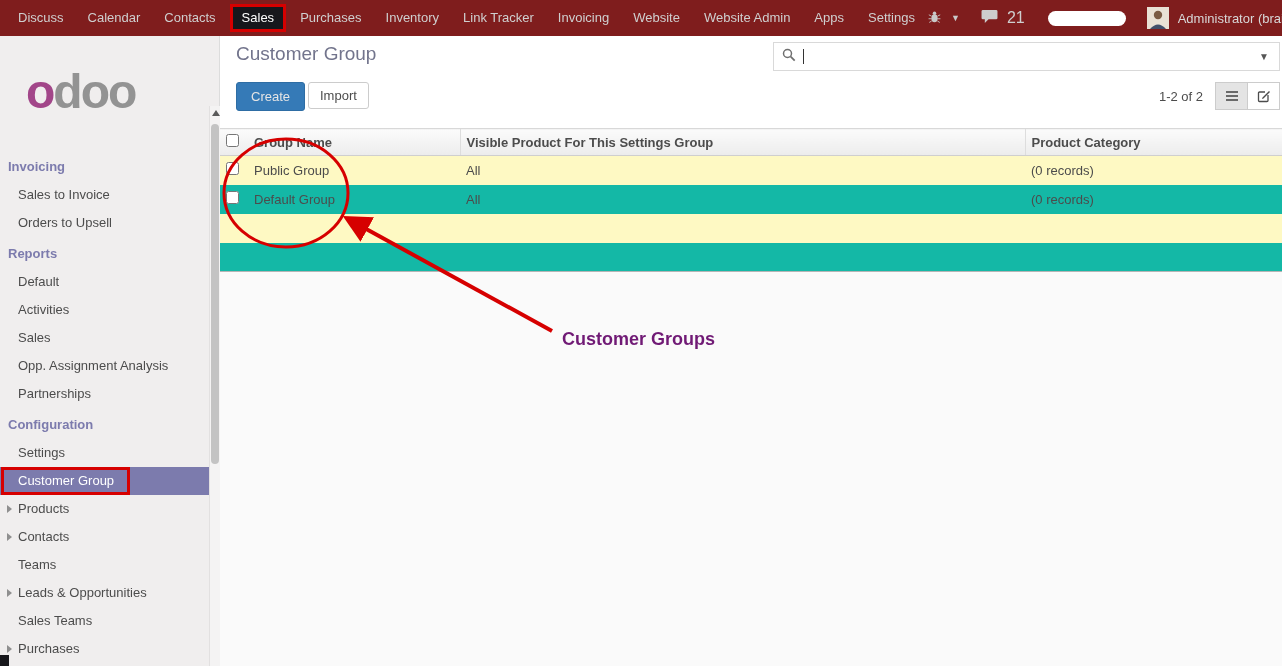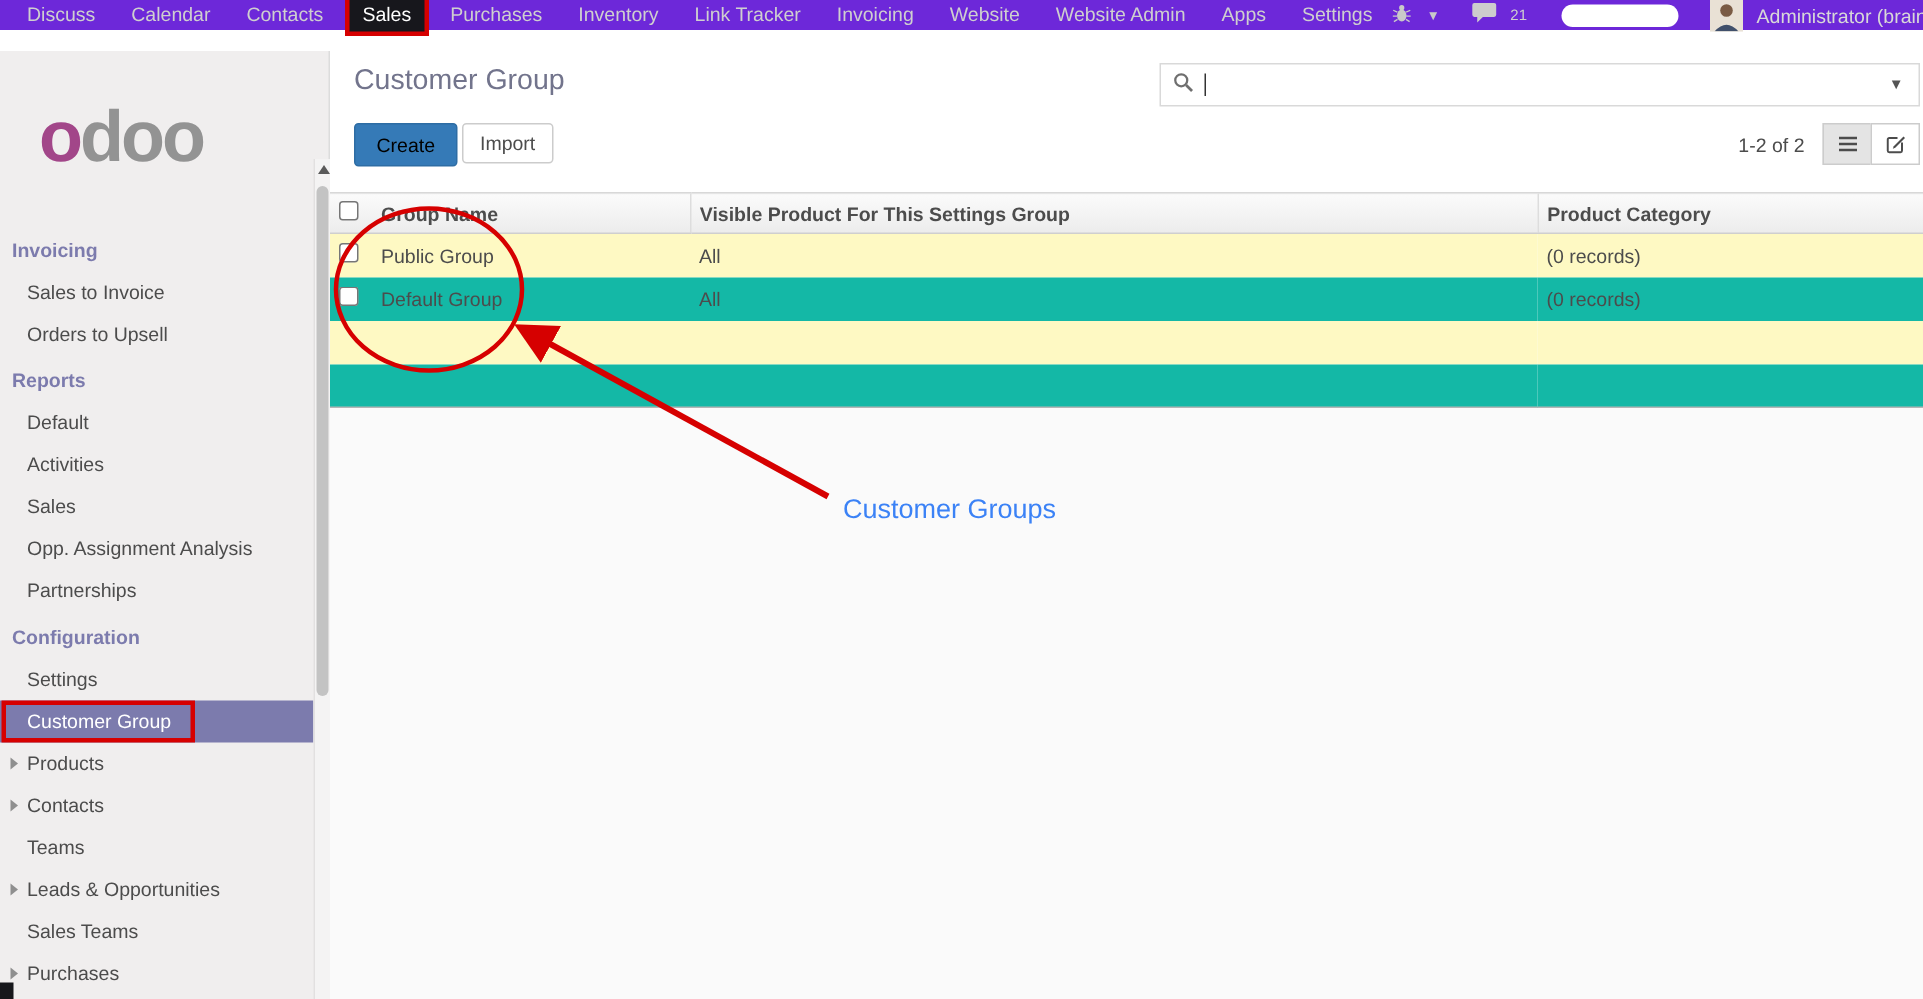--- a/index.html
+++ b/index.html
@@ -1,26 +1,26 @@
 <!DOCTYPE html>
 <html><head>
 <meta charset="utf-8">
 <style>
   * { margin:0; padding:0; box-sizing:border-box; }
   body { font-family:"Liberation Sans","DejaVu Sans",sans-serif; background:#fff; }
   .screen { position:relative; width:1282px; height:666px; overflow:hidden; background:#fff; font-size:13px; color:#4c4c4c; }
 
   
-  .topbar { position:absolute; left:0; top:0; right:0; height:20px; background:#6d28d9; display:flex; align-items:center; color:#c9c9c9; z-index:5; }
+  .topbar { position:absolute; left:0; top:0; right:0; height:36px; background:#7f1d1d; display:flex; align-items:center; color:#c9c9c9; z-index:5; }
   .topnav { display:flex; align-items:center; height:100%; padding-left:6px; }
   .menu-item { padding:0 12px; line-height:34px; height:34px; font-size:13px; color:#cfcfcf; cursor:pointer; white-space:nowrap; }
   .menu-item.annotated { height:28px; line-height:22px; border:3px solid #d60000; padding:0 9px; margin:0 2px; color:#fff; background:#17171c; }
   .topbar-right { margin-left:auto; display:flex; align-items:center; gap:9px; padding-right:10px; }
   .caret-down { font-size:9px; color:#c9c9c9; }
-  .msg-count { font-size:10px; color:#cfcfcf; }
+  .msg-count { font-size:16px; color:#cfcfcf; }
   .pill { width:78px; height:15px; background:#fff; border-radius:8px; margin-left:14px; }
   .avatar { width:22px; height:22px; background:#e8e0d6; overflow:hidden; margin-left:12px; flex:0 0 auto; }
   .user-name { font-size:13px; color:#d8d8d8; white-space:nowrap; }
 
   
   .sidebar { position:absolute; left:0; top:34px; bottom:0; width:220px; background:#f0eeee; border-right:1px solid #dcdcdc; }
   .logo { height:116px; display:flex; align-items:center; padding-left:26px; }
   .logo span { font-size:48px; font-weight:bold; letter-spacing:-2px; line-height:1; }
   .logo-first { color:#a24689; }
   .logo-rest { color:#939393; }
@@ -39,42 +39,42 @@
 
   
   .main { position:absolute; left:220px; top:34px; right:0; bottom:0; background:#fafafa; }
   .control-panel { position:absolute; left:0; top:0; right:0; height:94px; background:#fff; }
   .page-title { position:absolute; left:16px; top:9px; font-size:19px; font-weight:normal; color:#72748c; }
   .search-box { position:absolute; left:553px; right:2px; top:8px; height:29px; background:#fff; border:1px solid #d9d9d9; display:flex; align-items:center; padding:0 8px; }
   .search-caret { width:1px; height:15px; background:#333; margin-left:7px; }
   .search-input { border:none; outline:none; flex:1; height:100%; font-size:13px; background:transparent; margin-left:4px; }
   .search-arrow { margin-left:auto; font-size:10px; color:#555; cursor:pointer; padding:0 2px; }
 
-  .btn-create { position:absolute; left:16px; top:48px; background:#357ab7; color:#000000; border:1px solid #2e6da4; border-radius:3px; font-size:13px; padding:6px 14px; cursor:pointer; font-family:inherit; }
+  .btn-create { position:absolute; left:16px; top:48px; background:#357ab7; color:#e5e5e5; border:1px solid #2e6da4; border-radius:3px; font-size:13px; padding:6px 14px; cursor:pointer; font-family:inherit; }
   .btn-import { position:absolute; left:88px; top:48px; background:#fff; color:#4c4c4c; border:1px solid #ccc; border-radius:3px; font-size:13px; padding:5px 11px; cursor:pointer; font-family:inherit; }
   .pager { position:absolute; right:79px; top:55px; font-size:13px; color:#4c4c4c; }
   .view-switch { position:absolute; right:2px; top:48px; display:flex; }
   .vs-btn { width:33px; height:28px; border:1px solid #ccc; background:#fff; display:flex; align-items:center; justify-content:center; cursor:pointer; margin-left:-1px; }
   .vs-btn.active { background:#e4e4e4; }
 
   
   .list-table { position:absolute; left:0; top:94px; right:0; }
   table { width:100%; border-collapse:collapse; table-layout:fixed; }
   col.c-check { width:28px; } col.c-name { width:212px; } col.c-visible { width:565px; }
   thead th { background:linear-gradient(#fbfbfb,#ececec); border-top:1px solid #d8d8d8; border-bottom:1px solid #cfcfcf; font-weight:bold; text-align:left; font-size:13px; color:#4c4c4c; height:27px; padding:0 6px; }
   thead th.sep { border-left:1px solid #ddd; }
   tbody td { height:29px; padding:0 6px; font-size:13px; color:#4c4c4c; }
   tr.stripe { background:#fef9c3; }
   tr.plain { background:#14b8a6; }
   tr.last { border-bottom:1px solid #b5b5b5; }
   .cb { width:13px; height:13px; }
 
   
   .annotations { position:absolute; left:0; top:0; pointer-events:none; z-index:60; }
-  .callout { position:absolute; left:562px; top:329px; color:#3b82f6; font-weight:normal; font-size:18px; z-index:60; pointer-events:none; }
+  .callout { position:absolute; left:562px; top:329px; color:#701a75; font-weight:bold; font-size:18px; z-index:60; pointer-events:none; }
 </style>
 </head>
 <body>
 
 <div class="screen">
 
   <header class="topbar">
     <nav class="topnav">
       <span class="menu-item">Discuss</span>
       <span class="menu-item">Calendar</span>

